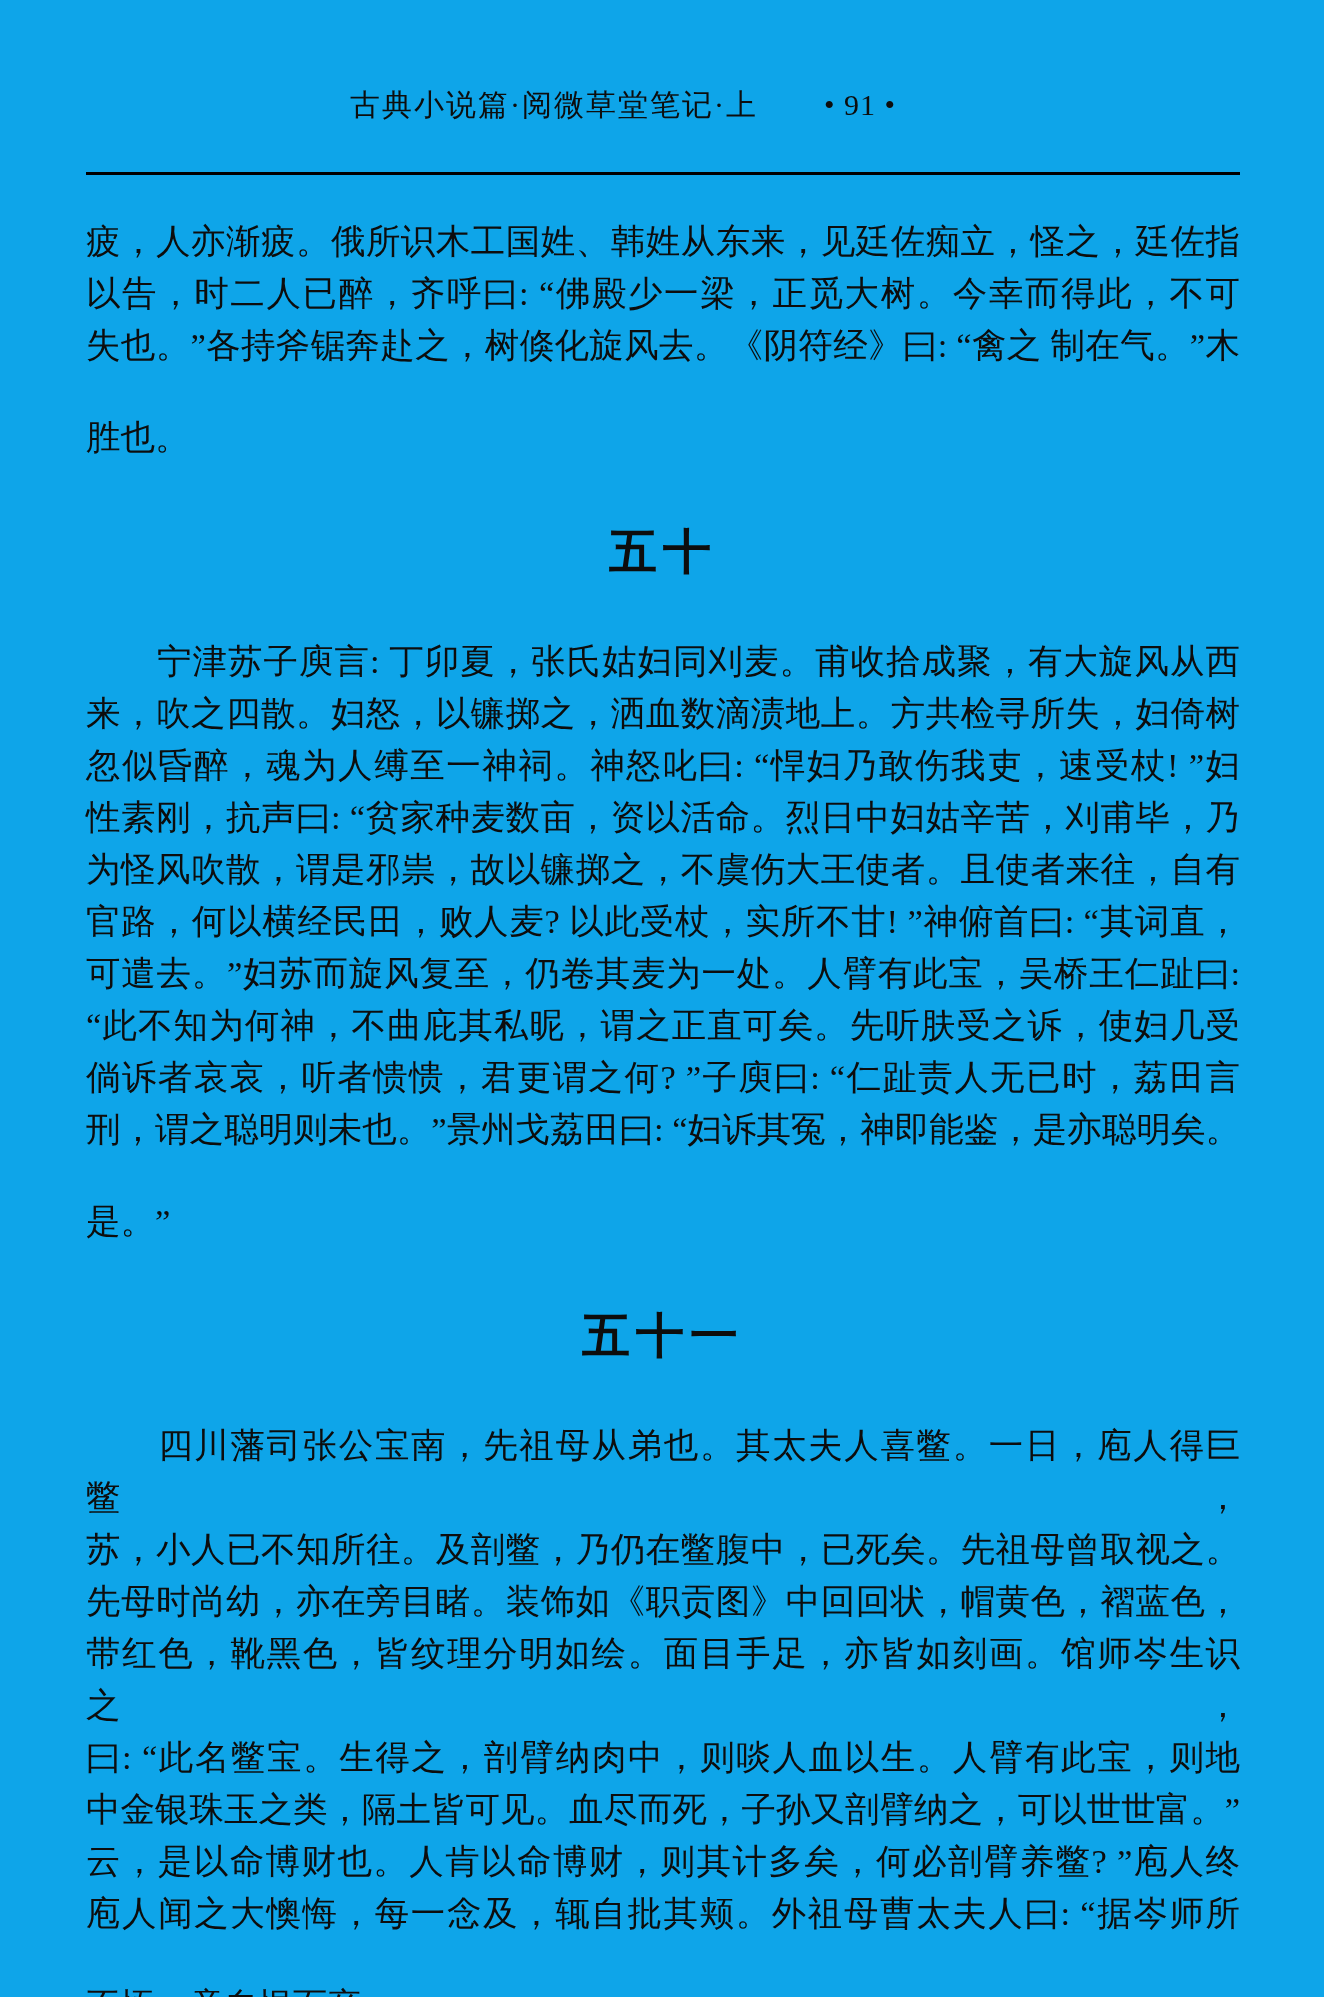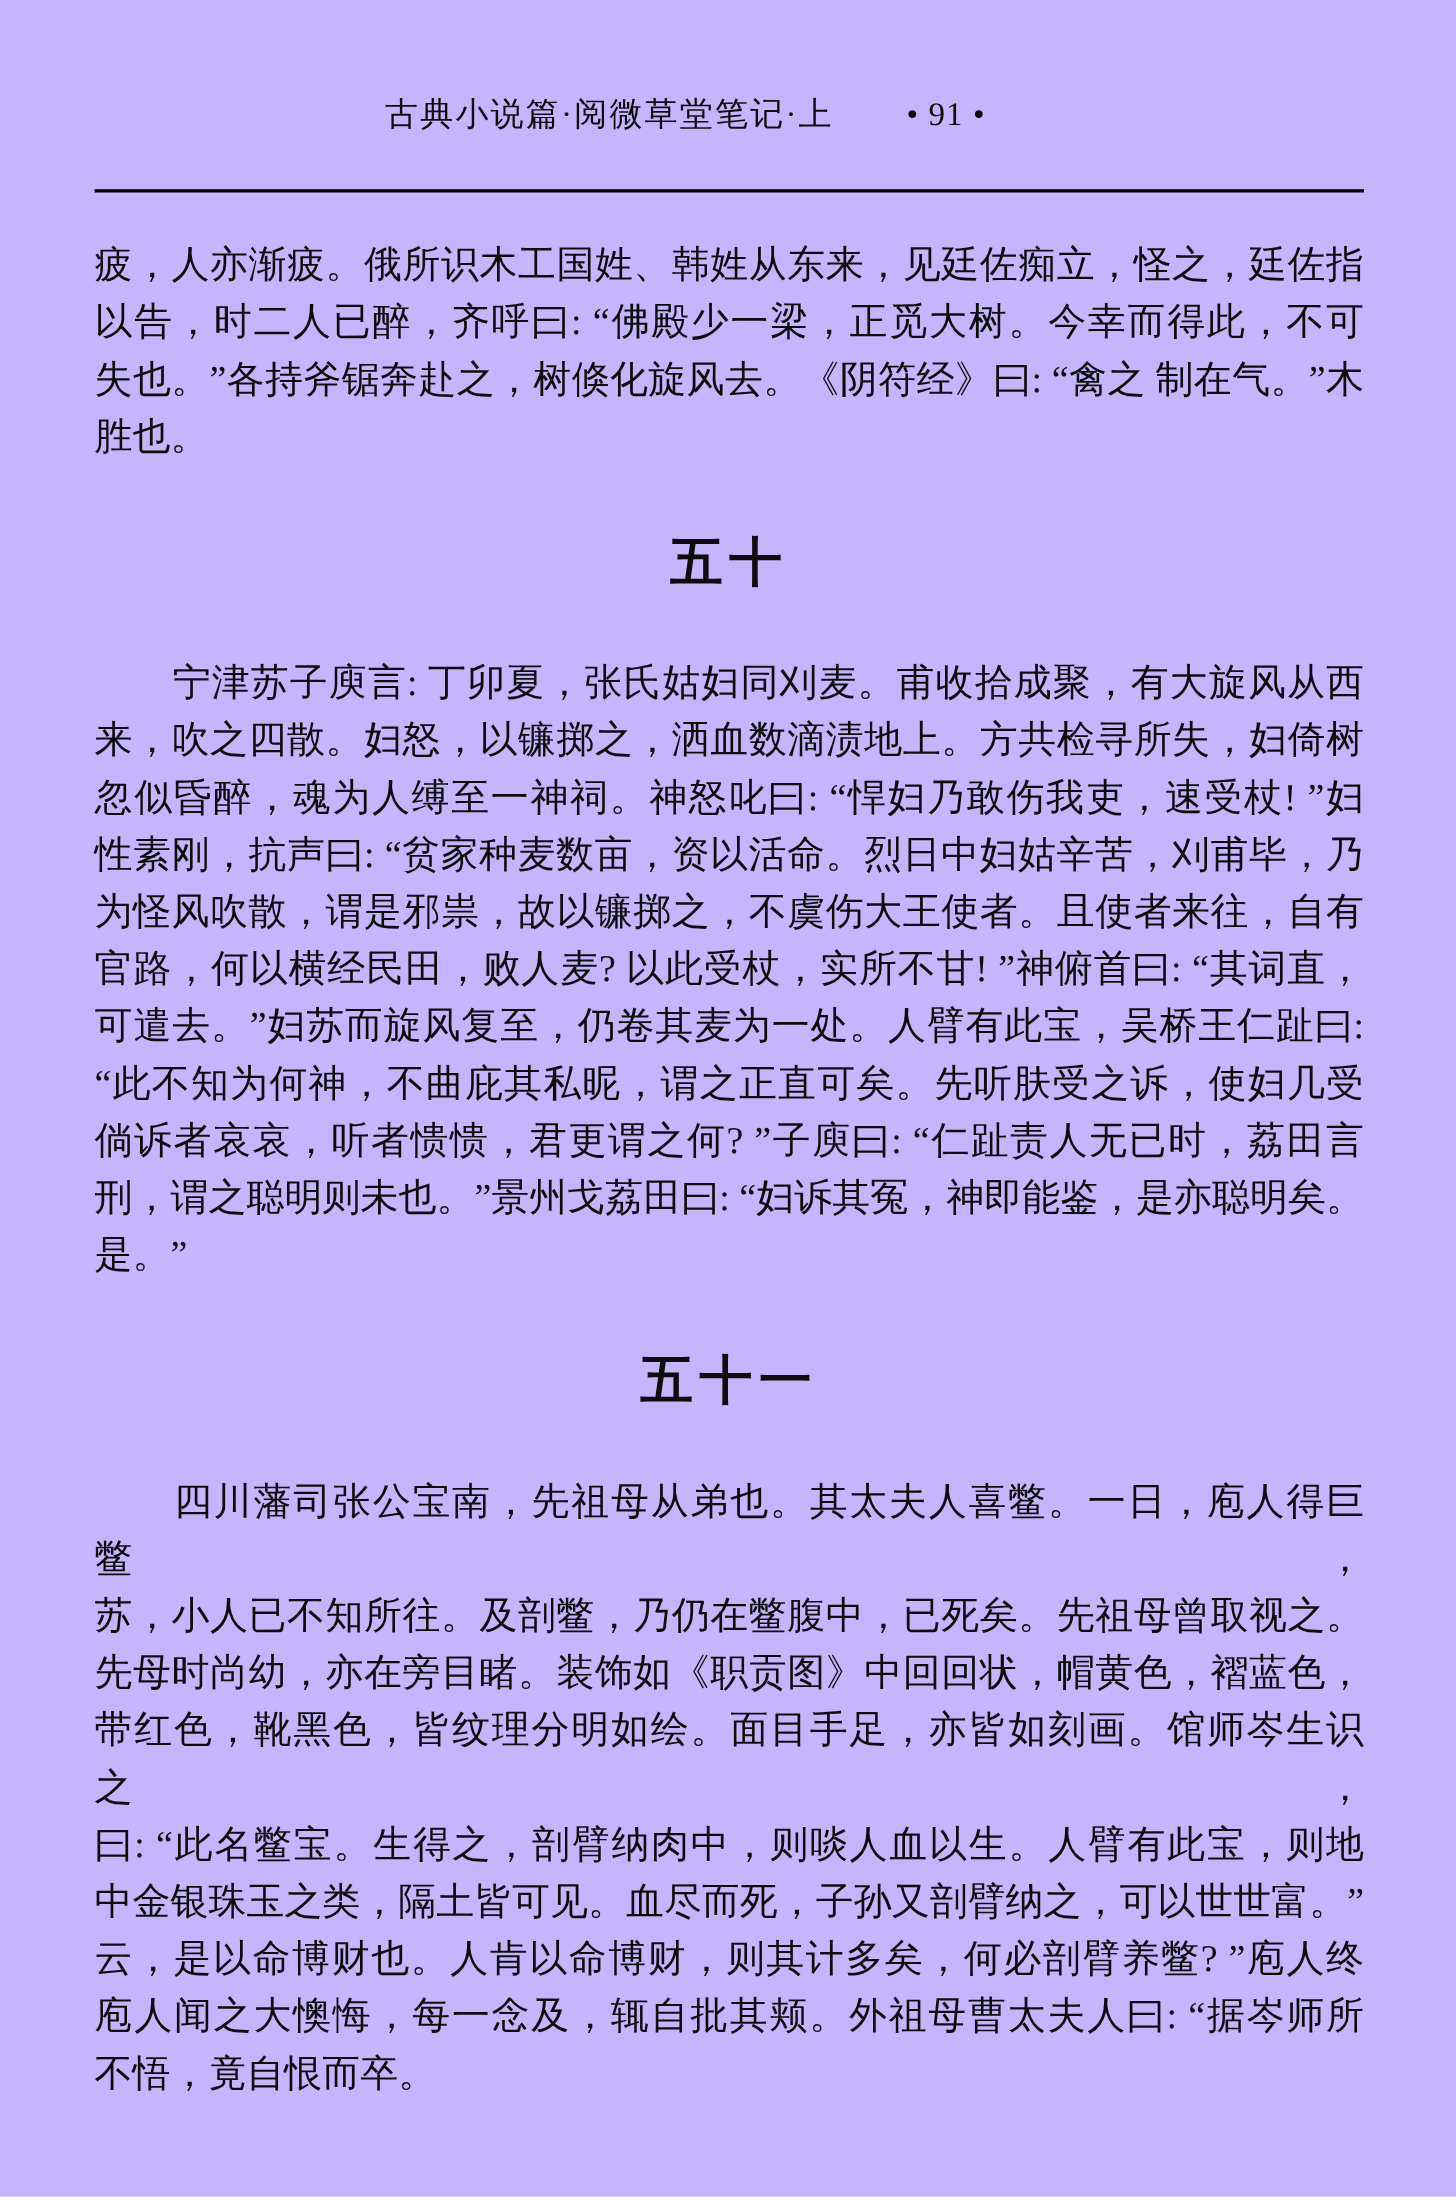--- a/index.html
+++ b/index.html
@@ -5,21 +5,21 @@
   html, body {
     margin: 0;
     padding: 0;
     background: #ffffff;
   }
   .page {
     position: relative;
     width: 1324px;
     height: 1997px;
     margin: 0 auto;
-    background: #c4b5fd;
+    background: #0ea5e9;
     color: #0d0d0d;
     font-family: "Liberation Serif", "DejaVu Serif", serif;
     box-sizing: border-box;
     padding: 88px 84px 0 86px;
     overflow: hidden;
   }
   .running-head {
     position: relative;
     left: -40px;
     display: flex;
@@ -50,20 +50,21 @@
     margin: 0;
   }
   .line {
     text-align: justify;
     text-align-last: justify;
     white-space: pre-wrap;
   }
   .line.last {
     text-align: center;
     text-align-last: left;
+    margin-top: 40px;
   }
   .section-heading {
     font-size: 48px;
     line-height: 50px;
     font-weight: 700;
     text-align: center;
     letter-spacing: 6px;
     margin: 64px 0 58px 0;
   }
 </style>

